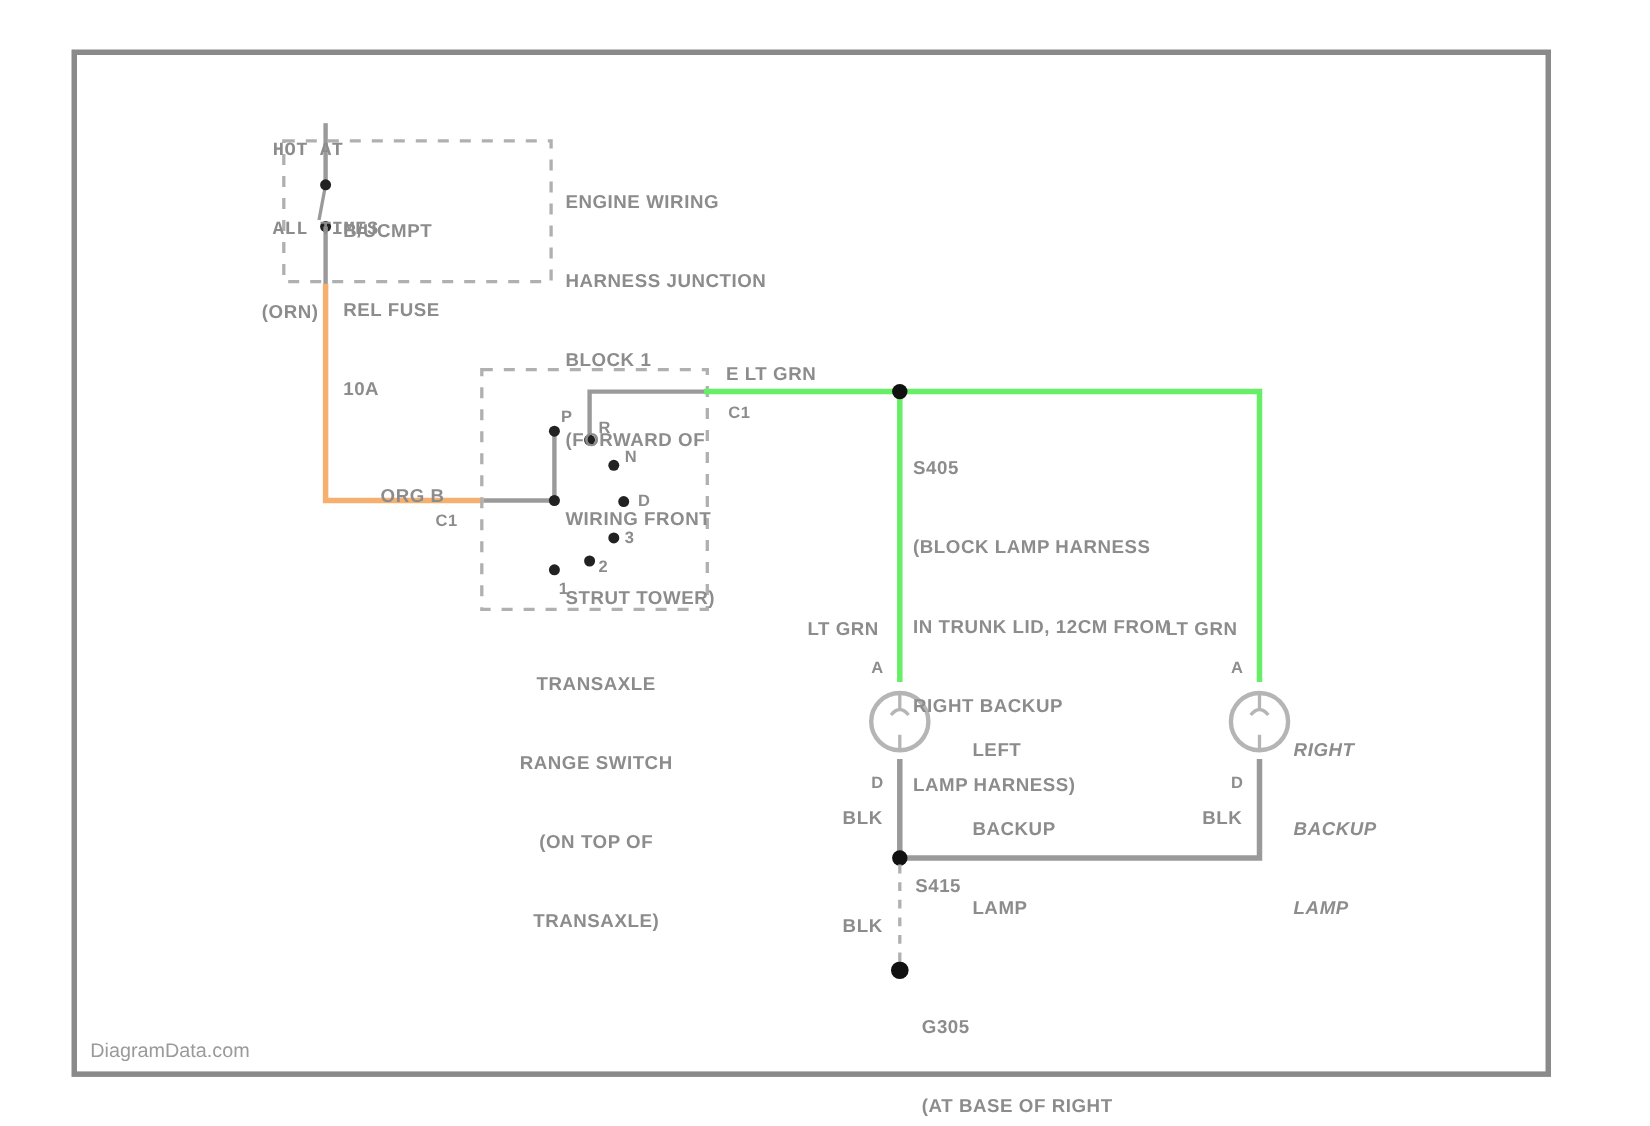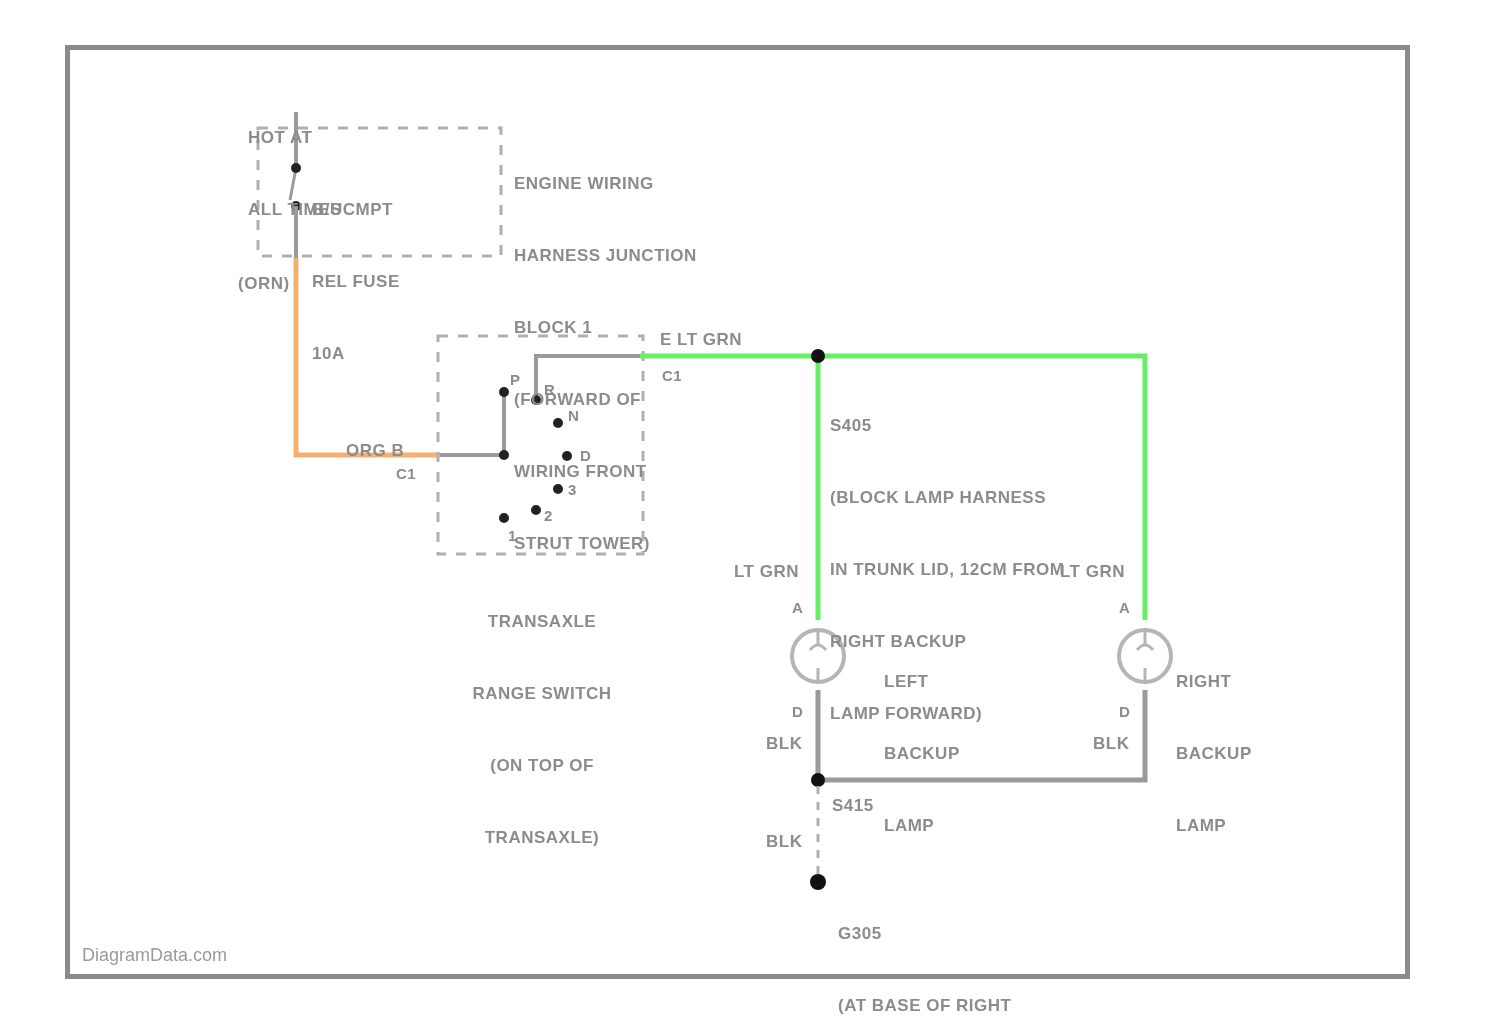--- a/index.html
+++ b/index.html
@@ -52,21 +52,21 @@
   <path d="M810 650 q8 -10 16 0 M818 630 v14 M818 668 v14" fill="none" stroke="#b5b5b5" stroke-width="3"></path>
   <circle cx="1145" cy="656" r="26" fill="none" stroke="#b5b5b5" stroke-width="4"></circle>
   <path d="M1137 650 q8 -10 16 0 M1145 630 v14 M1145 668 v14" fill="none" stroke="#b5b5b5" stroke-width="3"></path>
 
   <polyline points="818,690 818,780 1145,780 1145,690" fill="none" stroke="#9a9a9a" stroke-width="5"></polyline>
   <circle cx="818" cy="780" r="7" fill="#111"></circle>
   <line x1="818" y1="786" x2="818" y2="880" stroke="#b0b0b0" stroke-width="3" stroke-dasharray="8 8"></line>
   <circle cx="818" cy="882" r="8" fill="#111"></circle>
 </svg>
 
-<div class="lbl multi" style="left:248px; top:78px;">
+<div class="lbl multi" style="left:248px; top:78px;font-family:Liberation Mono, monospace;">
   <span>HOT AT</span>
   <span>ALL TIMES</span>
 </div>
 
 <div class="lbl multi" style="left:312px; top:150px;">
   <span>B/UCMPT</span>
   <span>REL FUSE</span>
   <span>10A</span>
 </div>
 
@@ -100,37 +100,37 @@
   <span>RANGE SWITCH</span>
   <span>(ON TOP OF</span>
   <span>TRANSAXLE)</span>
 </div>
 
 <div class="lbl multi" style="left:830px; top:366px;">
   <span>S405</span>
   <span>(BLOCK LAMP HARNESS</span>
   <span>IN TRUNK LID, 12CM FROM</span>
   <span>RIGHT BACKUP</span>
-  <span>LAMP FORWARD)</span>
+  <span>LAMP HARNESS)</span>
 </div>
 
 <div class="lbl" style="left:734px; top:560px;">LT GRN</div>
 <div class="lbl" style="left:1060px; top:560px;">LT GRN</div>
 
 <div class="lbl small" style="left:792px; top:596px;">A</div>
 <div class="lbl small" style="left:792px; top:700px;">D</div>
 <div class="lbl multi" style="left:848px; top:622px;margin-left:36px;">
   <span>LEFT</span>
   <span>BACKUP</span>
   <span>LAMP</span>
 </div>
 
 <div class="lbl small" style="left:1119px; top:596px;">A</div>
 <div class="lbl small" style="left:1119px; top:700px;">D</div>
-<div class="lbl multi" style="left:1176px; top:622px;">
+<div class="lbl multi" style="left:1176px; top:622px;font-style:italic;">
   <span>RIGHT</span>
   <span>BACKUP</span>
   <span>LAMP</span>
 </div>
 
 <div class="lbl" style="left:766px; top:732px;">BLK</div>
 <div class="lbl" style="left:1093px; top:732px;">BLK</div>
 
 <div class="lbl" style="left:832px; top:794px;">S415</div>
 <div class="lbl" style="left:766px; top:830px;">BLK</div>

